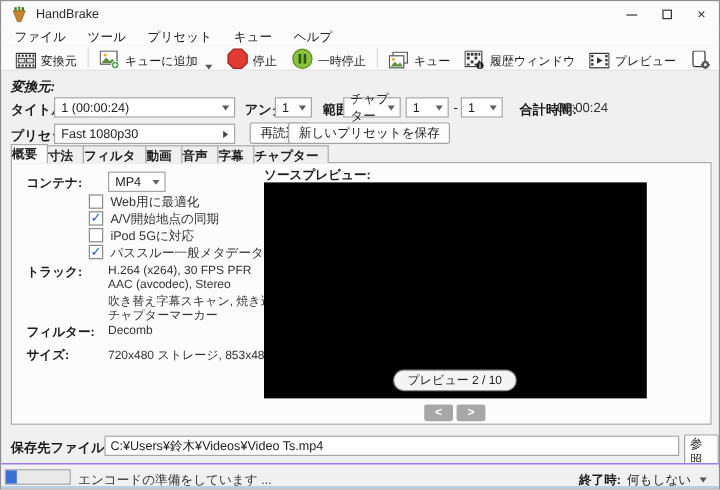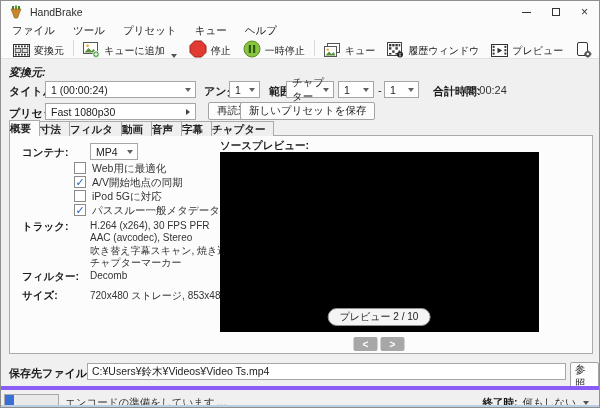--- a/index.html
+++ b/index.html
@@ -59,21 +59,21 @@
   .preview-box { position:absolute; left:210px; top:16px; width:319px; height:180px; background:#000; }
   .preview-badge { position:absolute; left:369px; top:172px; transform:translateX(-50%); background:#f4f4f4; border:1px solid #8f8f8f; border-radius:9px; padding:1px 11px; font-size:10px; color:#222; white-space:nowrap; z-index:5; }
   .preview-nav { position:absolute; left:369px; top:201px; transform:translateX(-50%); display:flex; gap:3px; }
   .navbtn { width:24px; height:14px; background:#a7a7a7; color:#fff; border-radius:2px; display:flex; align-items:center; justify-content:center; font-size:10px; font-weight:bold; }
   
   .save-row { top:361px; height:20px; }
   .save-row .lbl { position:absolute; left:8px; top:4px; }
   .save-input { position:absolute; left:86px; top:1px; width:479px; height:17px; background:#fff; border:1px solid #a6a6a6; font-size:10.5px; color:#222; padding:0 4px; font-family:"Liberation Sans","DejaVu Sans",sans-serif; }
   .browse-btn { left:569px; top:0; height:29px; padding:0 4px; }
   
-  .statusbar { position:absolute; top:385px; left:0; right:0; height:21px; background:#f0f0f0; border-top:4px solid #8b5cf6; }
+  .statusbar { position:absolute; top:385px; left:0; right:0; height:21px; background:#f0f0f0; border-top:1px solid #8b5cf6; }
   .progress { position:absolute; left:3px; top:4px; width:55px; height:13px; background:#e9e9e9; border:1px solid #a9a9a9; }
   .progress .fill { height:100%; background:#3a6fd8; }
   .status-text { position:absolute; left:64px; top:6px; font-size:10.5px; color:#333; }
   .when-done { position:absolute; right:10px; top:6px; display:flex; align-items:center; gap:5px; }
   .when-done .lbl { font-size:10.5px; }
   .when-done .val { font-size:10.5px; color:#222; }
   .accent-strip { position:absolute; left:0; right:0; bottom:0; height:2px; background:#b9cfe6; }
 </style>
 </head>
 <body>

